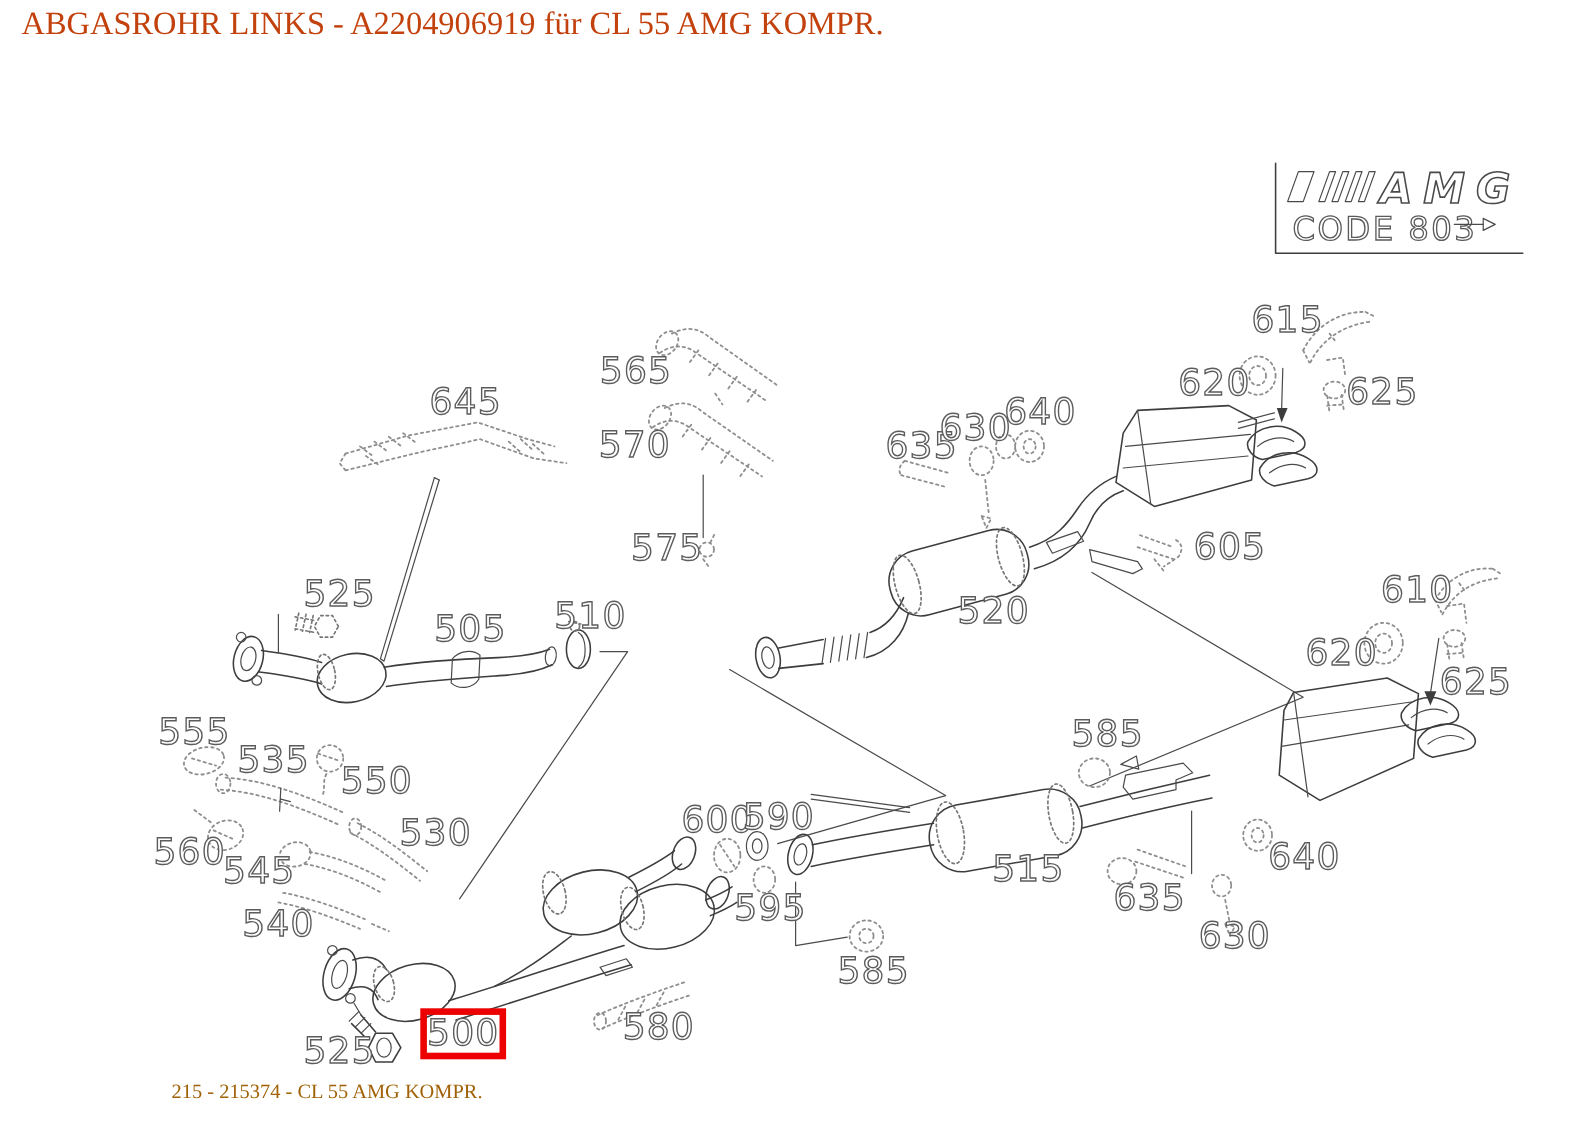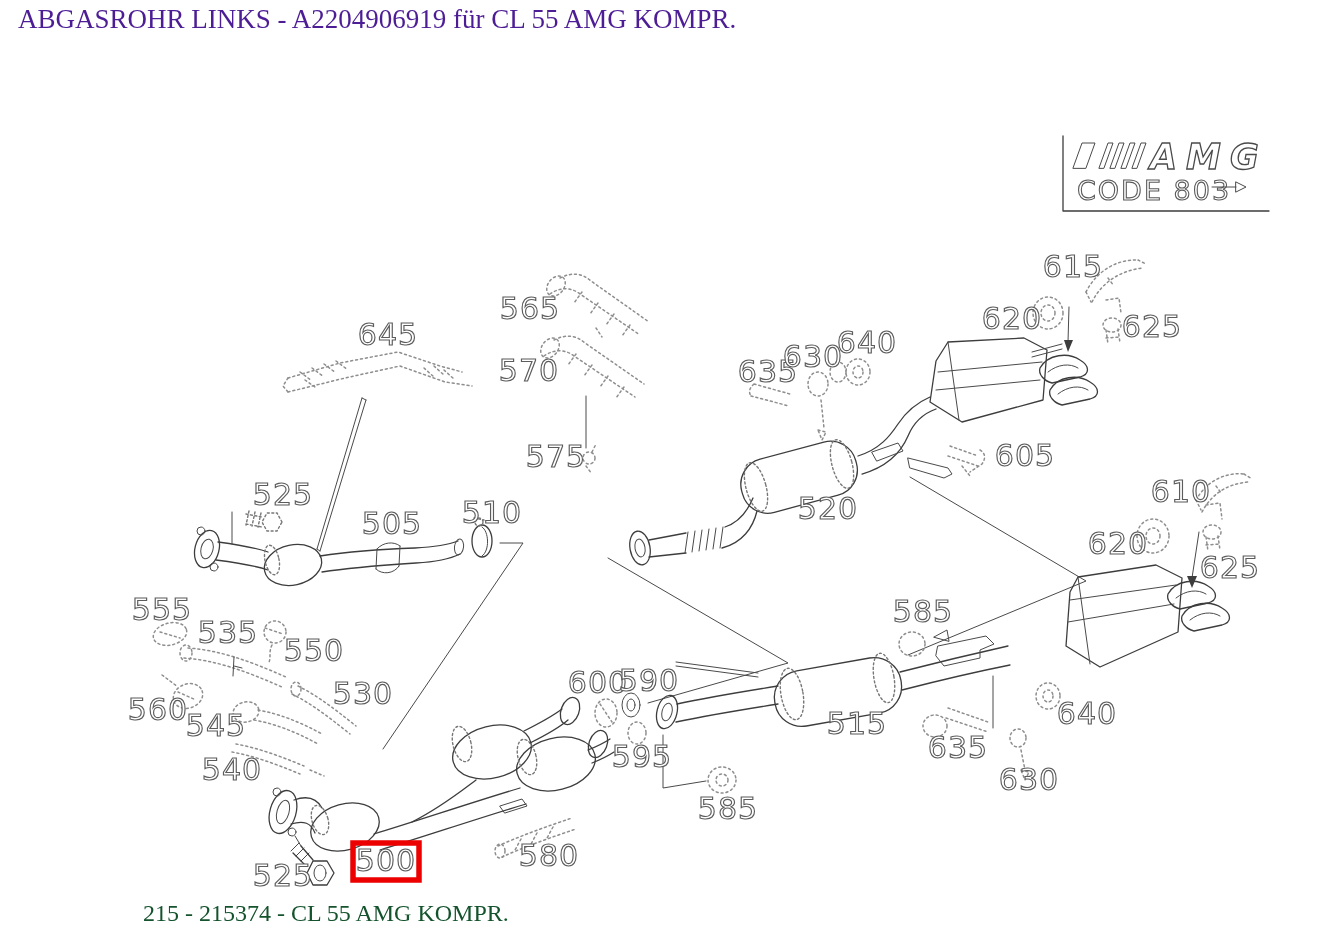--- a/index.html
+++ b/index.html
@@ -1,19 +1,19 @@
 <!DOCTYPE html>
 <html><head>
 <meta charset="utf-8">
 <style>
   html,body{margin:0;padding:0;background:#ffffff;}
   .stage{position:relative;width:1326px;height:938px;background:#ffffff;overflow:hidden;
          font-family:"Liberation Serif", serif;}
-  .title{position:absolute;left:18px;top:4px;font-size:27px;color:#4c1d95;white-space:nowrap;}
-  .footer{position:absolute;left:143px;top:900px;font-size:24px;color:#14532d;white-space:nowrap;}
+  .title{position:absolute;left:18px;top:4px;font-size:27px;color:#c2410c;white-space:nowrap;}
+  .footer{position:absolute;left:143px;top:900px;font-size:17px;color:#a16207;white-space:nowrap;}
   svg{position:absolute;left:0;top:0;}
   .ln{fill:none;stroke:#3d3d3d;stroke-width:1.3;stroke-linecap:round;stroke-linejoin:round;}
   .ln2{fill:none;stroke:#4a4a4a;stroke-width:1;stroke-linecap:round;stroke-linejoin:round;}
   .dot{fill:none;stroke:#8e8e8e;stroke-width:1.5;stroke-dasharray:2 3;stroke-linecap:round;}
   .dotd{fill:none;stroke:#777777;stroke-width:1.4;stroke-dasharray:2 2.5;stroke-linecap:round;}
   .fillink{fill:#3d3d3d;stroke:none;}
   .plabel{font-family:"DejaVu Sans", sans-serif;font-size:30px;letter-spacing:1px;
           text-anchor:middle;fill:#ffffff;stroke:#5c5c5c;stroke-width:1.15;}
   .amgtext{font-family:"DejaVu Sans", sans-serif;font-size:35px;font-weight:bold;font-style:italic;
            letter-spacing:9px;fill:#ffffff;stroke:#4a4a4a;stroke-width:1.3;}

